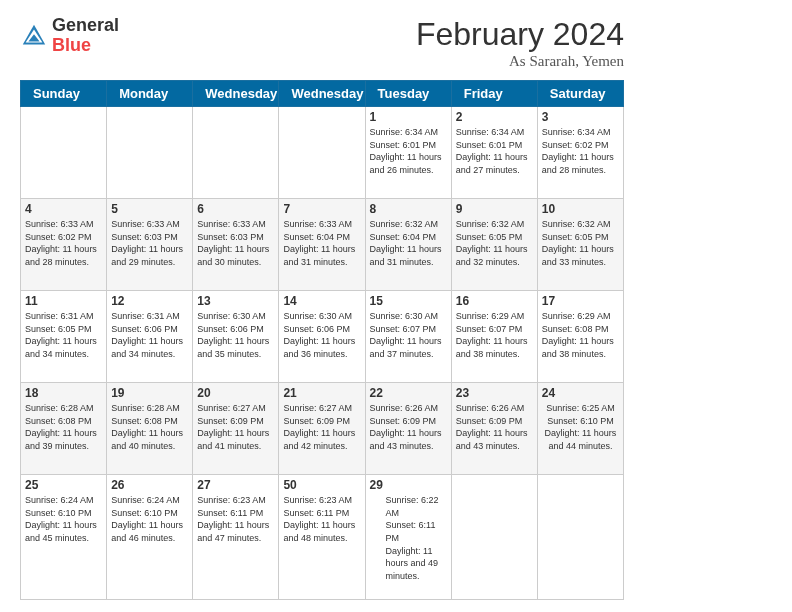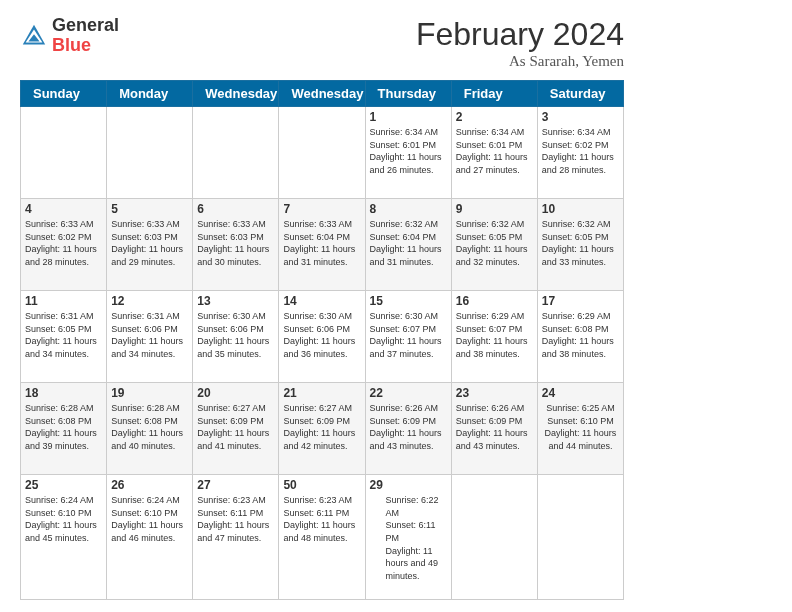--- a/index.html
+++ b/index.html
@@ -126,21 +126,21 @@
     </div>
   </div>
 
   <table class="calendar">
     <thead>
       <tr>
       <th>Sunday</th>
           <th>Monday</th>
           <th>Wednesday</th>
           <th>Wednesday</th>
-          <th>Thursday</th>
+          <th>Tuesday</th>
           <th>Friday</th>
           <th>Saturday</th>
         </tr>
     </thead>
     <tbody id="calendar-body">
     <tr>
           <td class="empty-cell"></td>
           <td class="empty-cell"></td>
           <td class="empty-cell"></td>
           <td class="empty-cell"></td>

